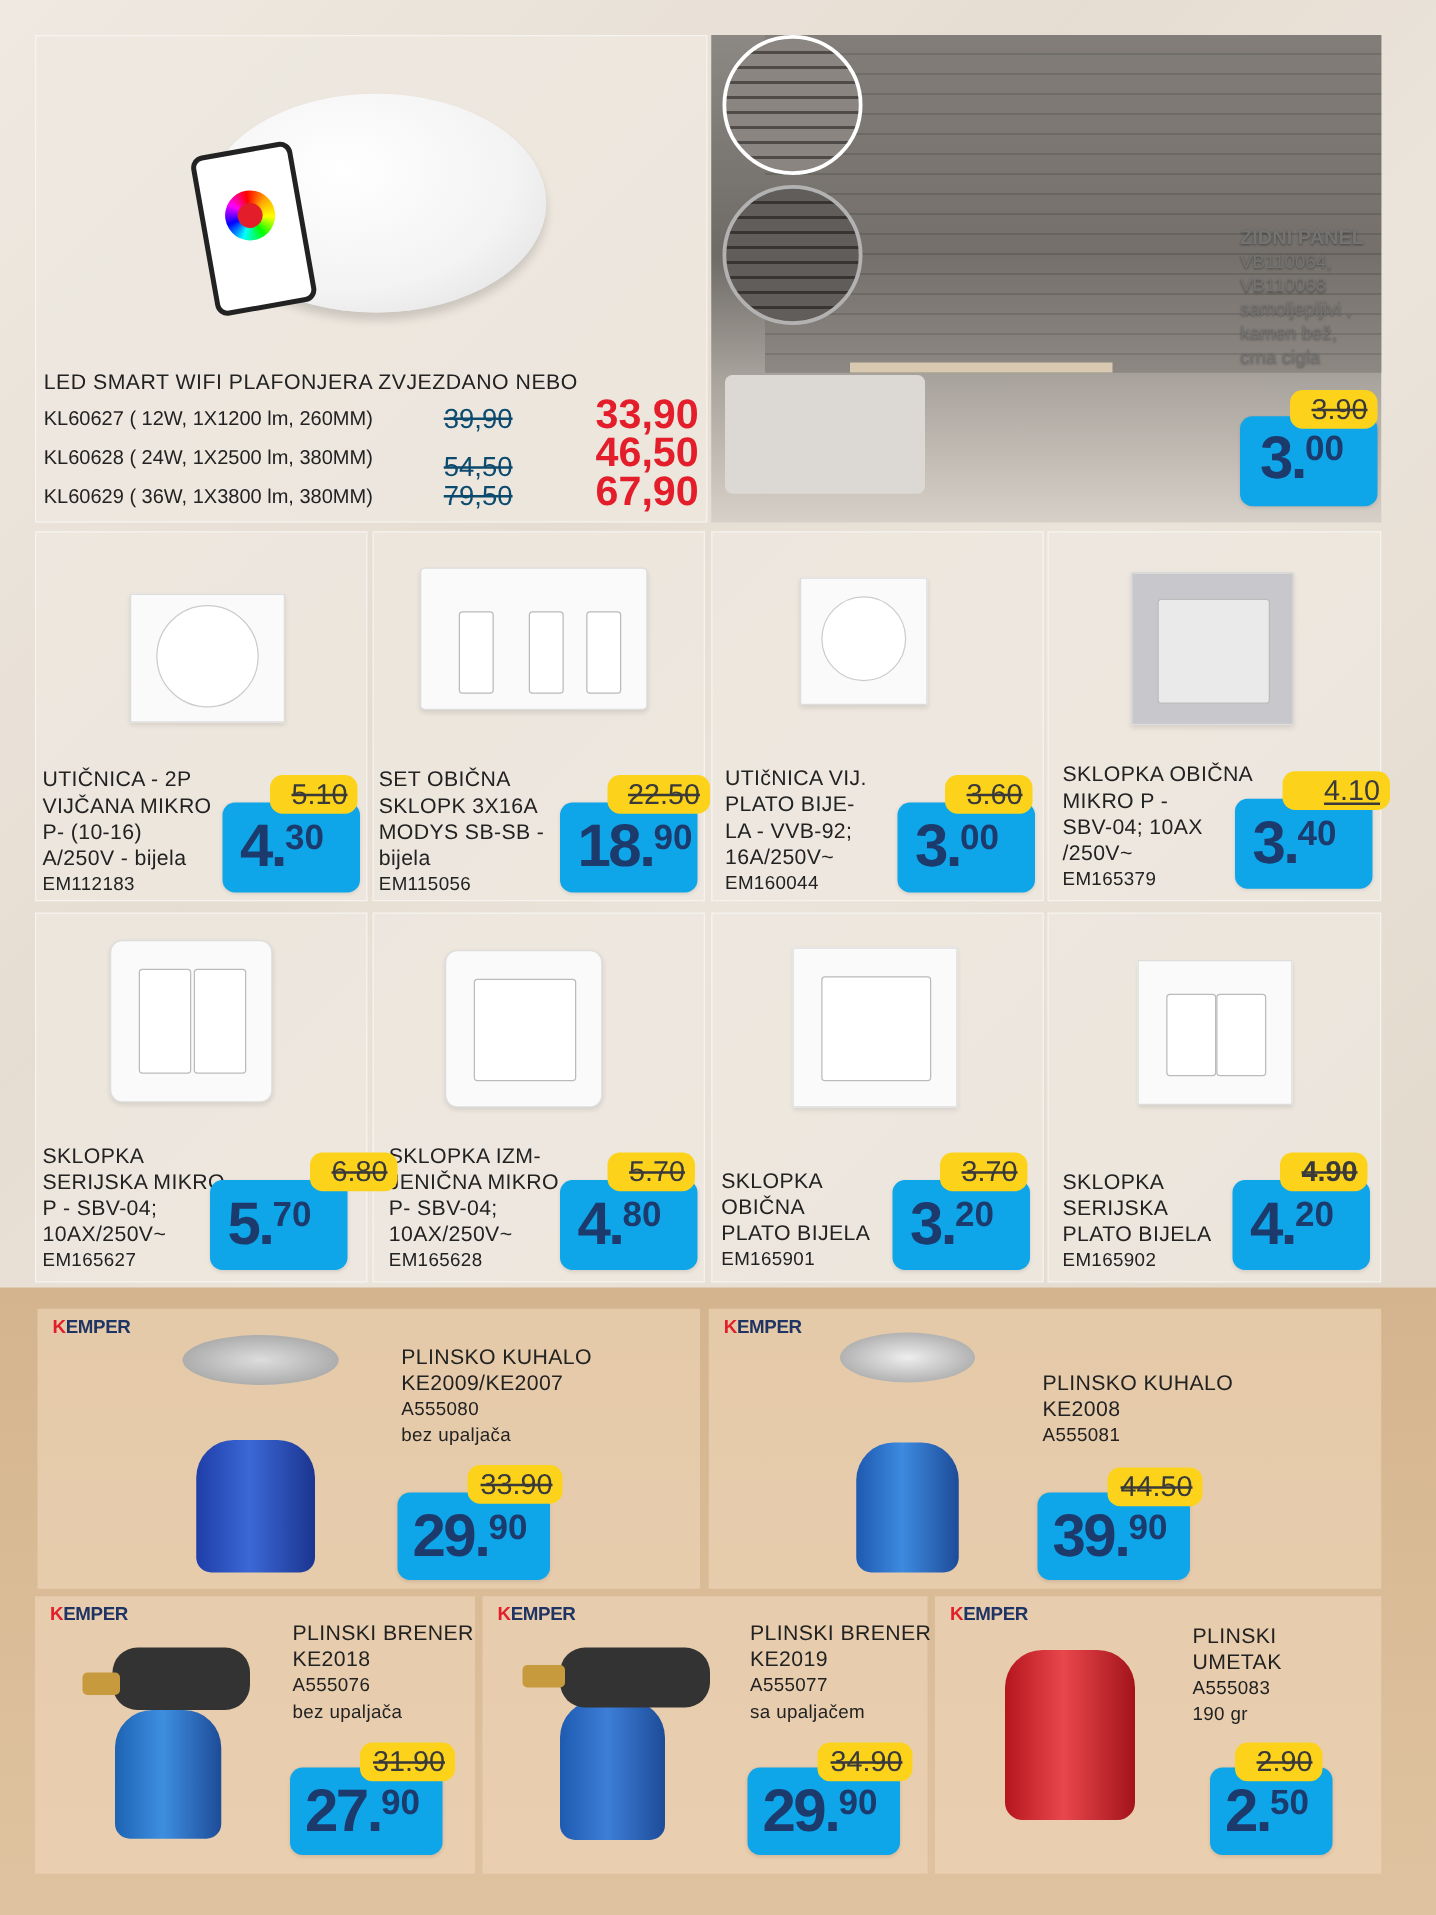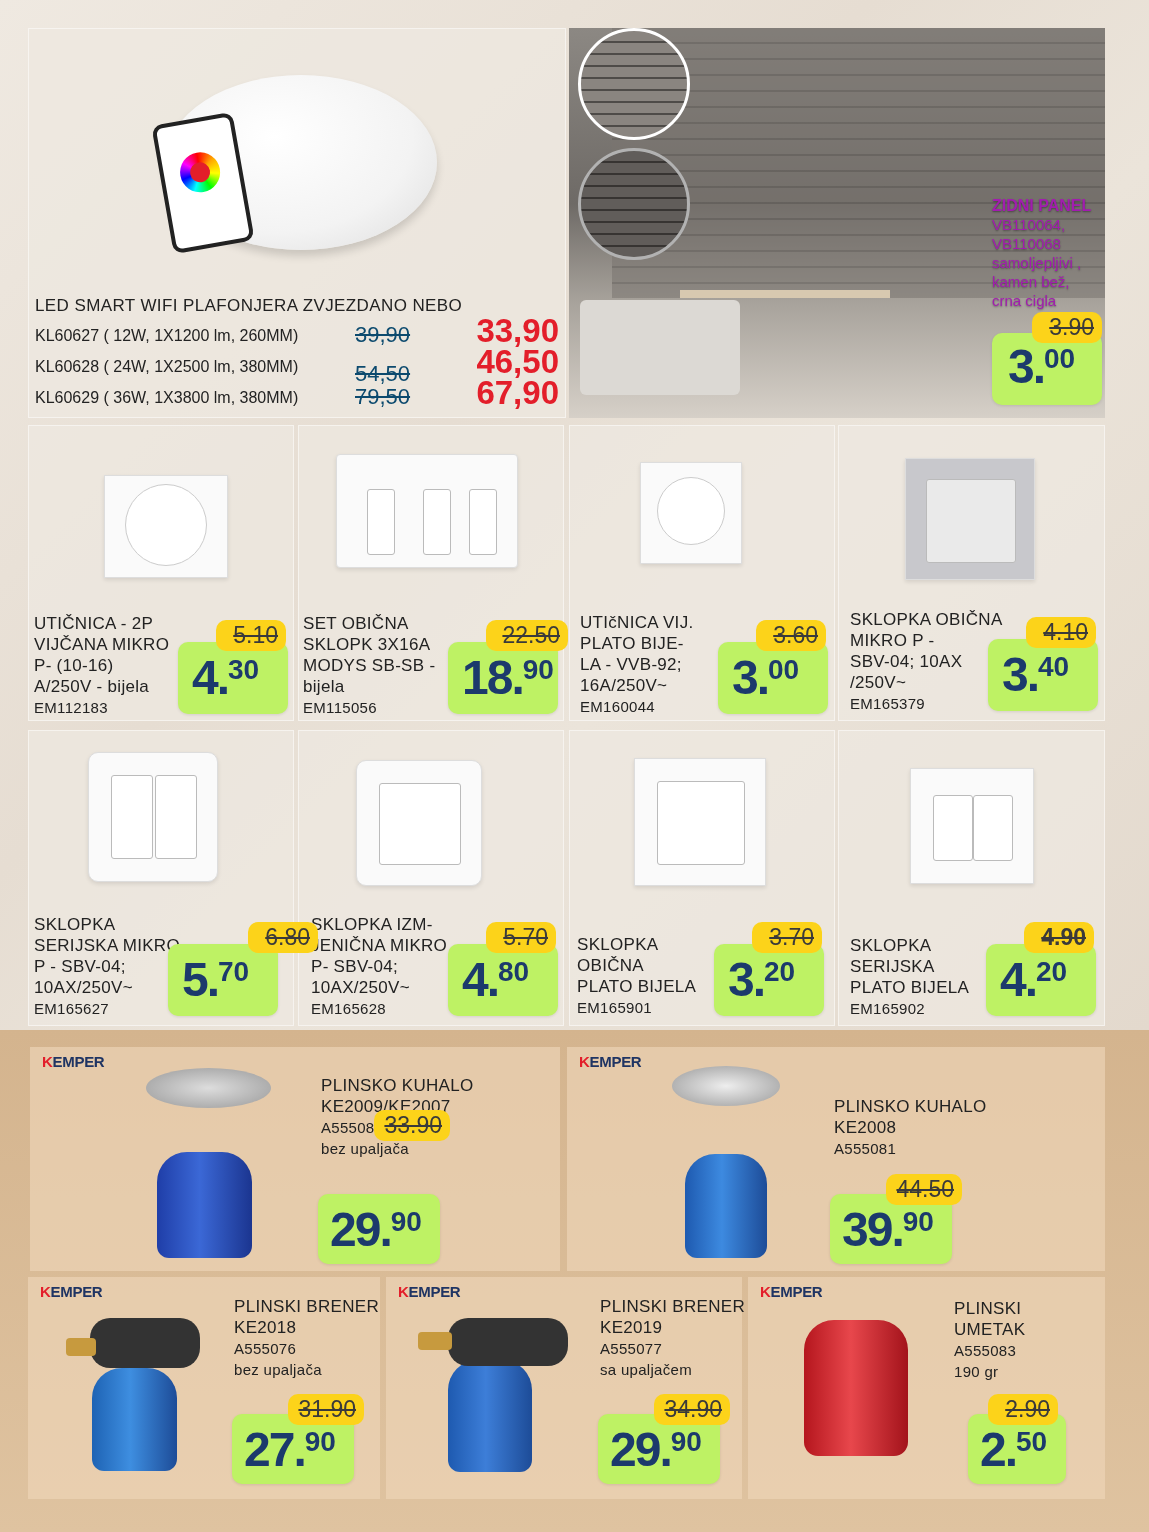--- a/index.html
+++ b/index.html
@@ -4,33 +4,33 @@
 <style>
 *{box-sizing:border-box;margin:0;padding:0}
 body{width:1149px;height:1532px;background:#e9e1d6;font-family:"Liberation Sans",sans-serif;position:relative;overflow:hidden}
 .top-bg{position:absolute;left:0;top:0;width:1149px;height:1030px;background:linear-gradient(135deg,#efe9e1 0%,#e6ddd2 40%,#ebe4da 60%,#e3d9cd 100%)}
 .bot-bg{position:absolute;left:0;top:1030px;width:1149px;height:502px;background:linear-gradient(180deg,#d4b48e 0%,#dfc3a0 100%)}
 .card{position:absolute;background:rgba(238,232,224,.75);border:1px solid rgba(255,255,255,.5)}
 .bcard{position:absolute;background:rgba(238,214,184,.65)}
 .txt{position:absolute;color:#222;font-size:17px;line-height:21px;letter-spacing:.3px}
 .code{font-size:15px}
 .old{position:absolute;background:#fcd31a;border-radius:10px;color:#3a3a3a;font-size:23px;text-decoration:line-through;text-decoration-thickness:2px;padding:2px 8px;text-align:right;z-index:2}
-.new{position:absolute;background:#bef264;border-radius:10px;color:#1c3a6c;font-weight:bold;box-shadow:0 1px 3px rgba(0,0,0,.1)}
+.new{position:absolute;background:#0ea5e9;border-radius:10px;color:#1c3a6c;font-weight:bold;box-shadow:0 1px 3px rgba(0,0,0,.1)}
 .new .int{font-size:48px;letter-spacing:-2px;line-height:1}
 .new .dec{font-size:28px;vertical-align:top;position:relative;top:0}
 .hero-title{position:absolute;left:35px;top:296px;font-size:17px;color:#222;letter-spacing:.4px}
 .hero-row{position:absolute;left:35px;font-size:16px;color:#222}
 .hero-old{position:absolute;left:355px;font-size:22px;color:#0c4a6e;text-decoration:line-through}
 .hero-new{position:absolute;font-size:33px;font-weight:bold;color:#e31e2a;right:590px}
 .panel-img{position:absolute;left:569px;top:28px;width:536px;height:390px;background:linear-gradient(180deg,#8c8883 0%,#6e6a66 45%,#a7a29b 70%,#d6d0c8 100%)}
 .brick{position:absolute;left:612px;top:28px;width:493px;height:270px;background:repeating-linear-gradient(0deg,#7a7570 0 14px,#5f5b57 14px 16px),#6e6a66;opacity:.55}
 .circle{position:absolute;border-radius:50%;border:3px solid #fff;background:repeating-linear-gradient(0deg,#8a8580 0 10px,#4e4b48 10px 12px)}
 .sofa{position:absolute;left:580px;top:300px;width:160px;height:95px;background:#dcd9d4;border-radius:6px}
 .shelf{position:absolute;left:680px;top:290px;width:210px;height:8px;background:#d8c9b0}
-.panel-text{position:absolute;left:992px;top:196px;color:#a21caf;font-size:15px;line-height:19px;text-shadow:0 1px 2px rgba(0,0,0,.4)}
+.panel-text{position:absolute;left:992px;top:181px;color:#737373;font-size:15px;line-height:19px;text-shadow:0 1px 2px rgba(0,0,0,.4)}
 .lamp{position:absolute;left:165px;top:75px;width:272px;height:175px;border-radius:50%;background:radial-gradient(ellipse at 40% 35%,#ffffff 0%,#f3f3f3 60%,#dcdcdc 100%);box-shadow:0 6px 8px rgba(0,0,0,.15)}
 .phone{position:absolute;left:162px;top:118px;width:82px;height:130px;background:#fff;border:4px solid #222;border-radius:10px;transform:rotate(-10deg)}
 .wheel{position:absolute;left:16px;top:30px;width:40px;height:40px;border-radius:50%;background:conic-gradient(red,orange,yellow,lime,cyan,blue,magenta,red)}
 .wheel::after{content:"";position:absolute;left:10px;top:10px;width:20px;height:20px;border-radius:50%;background:#e31e2a}
 .socket{position:absolute;background:#fafafa;border:1px solid #ddd;box-shadow:0 2px 4px rgba(0,0,0,.1)}
 .socket-in{position:absolute;background:#fff;border-radius:50%;border:1px solid #ccc}
 .rocker{position:absolute;background:#fff;border:1px solid #bbb;border-radius:3px}
 .kemper{position:absolute;font-weight:bold;color:#1f3463;font-size:15px;letter-spacing:-.3px}
 .kemper::first-letter{color:#e31e2a}
 .canister{position:absolute;border-radius:30px 30px 12px 12px;background:linear-gradient(90deg,#1f3ea8,#3b68d6 45%,#1b3590)}
@@ -107,21 +107,21 @@
     <div class="old" style="left: 756px; top: 620px; width: 70px;">3.60</div>
     <div class="new" style="left: 718px; top: 642px; width: 110px; height: 72px; padding: 12px 0px 0px 14px;"><span class="int">3.</span><span class="dec">00</span></div>
     <div class="card" style="left: 838px; top: 425px; width: 267px; height: 296px;"></div>
     <div class="txt" style="left: 850px; top: 609px;">
       <div>SKLOPKA OBIČNA</div>
       <div>MIKRO P -</div>
       <div>SBV-04; 10AX</div>
       <div>/250V~</div>
       <div class="code">EM165379</div>
     </div>
-    <div class="old" style="left: 1026px; top: 617px; width: 70px;">4.10</div>
+    <div class="old" style="left: 1026px; top: 617px; width: 86px; text-decoration: underline;">4.10</div>
     <div class="new" style="left: 988px; top: 639px; width: 110px; height: 72px; padding: 12px 0px 0px 14px;"><span class="int">3.</span><span class="dec">40</span></div>
     <div class="card" style="left: 28px; top: 730px; width: 266px; height: 296px;"></div>
     <div class="txt" style="left: 34px; top: 914px;">
       <div>SKLOPKA</div>
       <div>SERIJSKA MIKRO</div>
       <div>P - SBV-04;</div>
       <div> 10AX/250V~</div>
       <div class="code">EM165627</div>
     </div>
     <div class="old" style="left: 206px; top: 922px; width: 70px; margin-left: 42px;">6.80</div>
@@ -157,21 +157,21 @@
     <div class="old" style="left: 1024px; top: 922px; width: 70px; font-weight: bold;">4.90</div>
     <div class="new" style="left: 986px; top: 944px; width: 110px; height: 72px; padding: 12px 0px 0px 14px;"><span class="int">4.</span><span class="dec">20</span></div>
     <div class="bcard" style="left: 30px; top: 1047px; width: 530px; height: 224px;"></div>
     <div class="kemper" style="left: 42px; top: 1053px;">KEMPER</div>
     <div class="txt" style="left: 321px; top: 1075px;">
       <div>PLINSKO KUHALO</div>
       <div>KE2009/KE2007</div>
       <div class="code">A555080</div>
       <div class="code">bez upaljača</div>
     </div>
-    <div class="old" style="left: 374px; top: 1110px; width: 76px;">33.90</div>
+    <div class="old" style="left: 374px; top: 1172px; width: 76px;">33.90</div>
     <div class="new" style="left: 318px; top: 1194px; width: 122px; height: 70px; padding: 12px 0px 0px 12px;"><span class="int">29.</span><span class="dec">90</span></div>
     <div class="bcard" style="left: 567px; top: 1047px; width: 538px; height: 224px;"></div>
     <div class="kemper" style="left: 579px; top: 1053px;">KEMPER</div>
     <div class="txt" style="left: 834px; top: 1096px;">
       <div>PLINSKO KUHALO</div>
       <div>KE2008</div>
       <div class="code">A555081</div>
       <div class="code"></div>
     </div>
     <div class="old" style="left: 886px; top: 1174px; width: 76px;">44.50</div>

